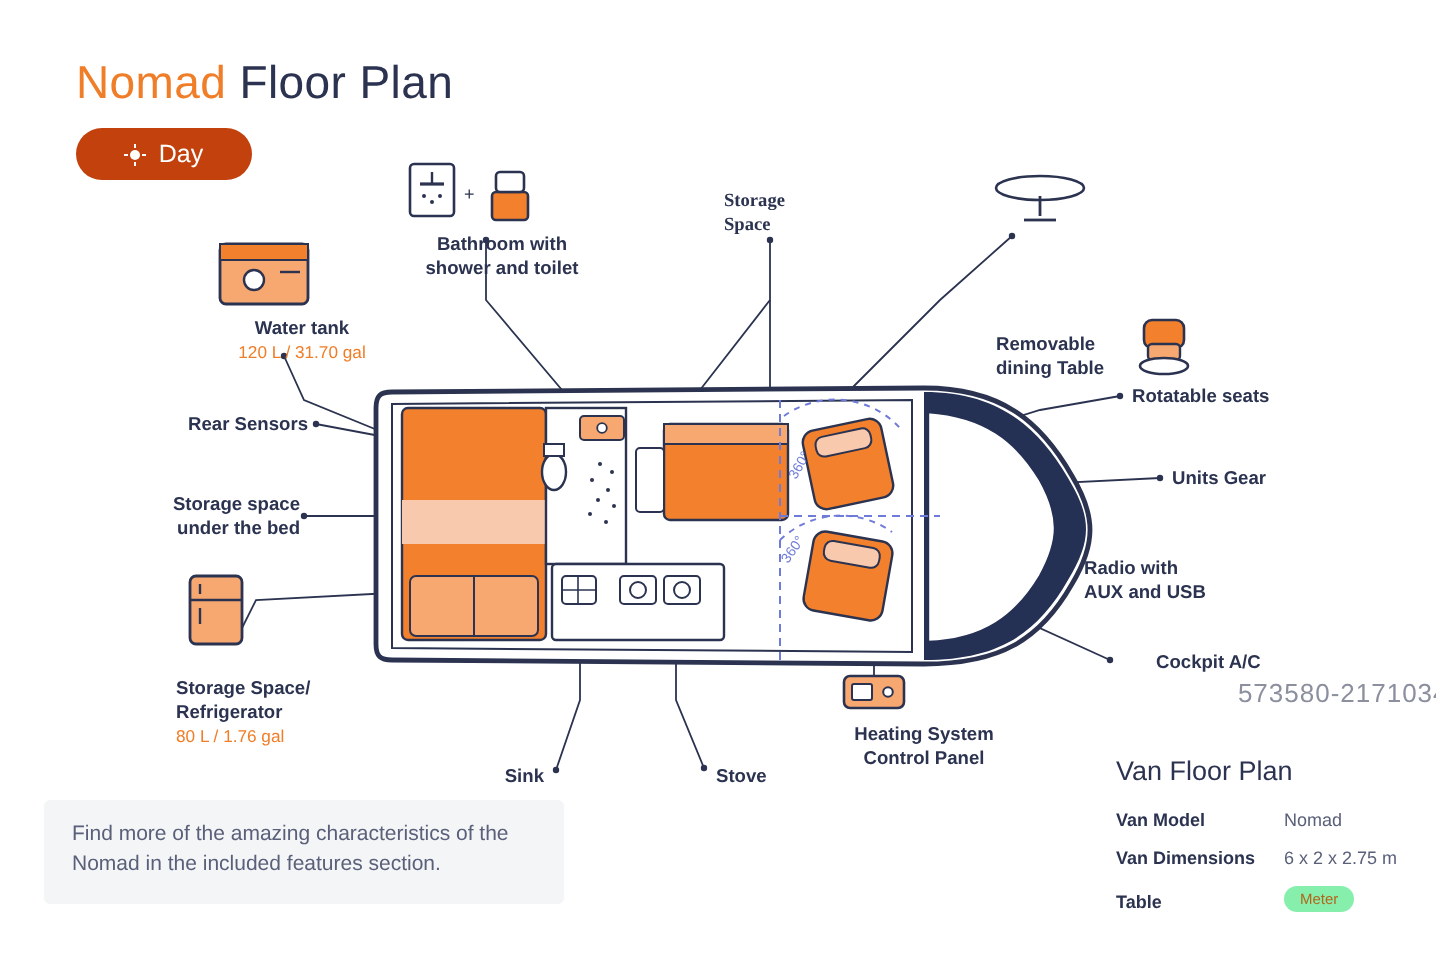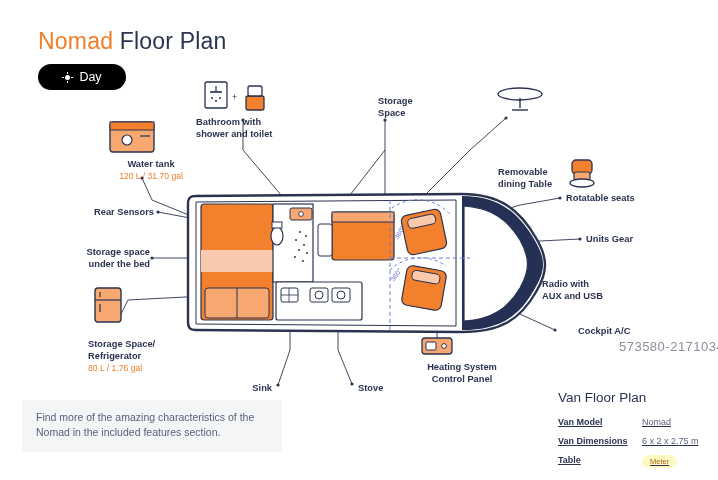--- a/index.html
+++ b/index.html
@@ -17,21 +17,21 @@
     position:absolute;left:38px;top:28px;
     font-size:23px;font-weight:400;letter-spacing:.2px;
   }
   .title .nomad{color:#f07d27;font-weight:400;}
   .title .rest{color:#2b3350;}
 
   
   .day-pill{
     position:absolute;left:38px;top:64px;
     width:88px;height:26px;border-radius:13px;
-    background:#000000;
+    background:#c2410c;
     display:flex;align-items:center;justify-content:center;gap:6px;
     color:#fff;font-size:12.5px;
   }
   .sun{
     width:11px;height:11px;position:relative;display:inline-block;
   }
   .sun:before{
     content:"";position:absolute;left:3px;top:3px;width:5px;height:5px;border-radius:50%;
     background:#fff;
   }
@@ -49,26 +49,26 @@
     position:absolute;left:22px;top:400px;width:260px;height:52px;
     background:#f4f5f7;border-radius:3px;
     padding:10px 14px;box-sizing:border-box;
     font-size:10.5px;line-height:15px;color:#5a6079;
   }
 
   
   .info{
     position:absolute;left:558px;top:378px;width:150px;
   }
-  .info h3{margin:12px 0 12px 0;font-size:13.5px;font-weight:400;color:#2b3350;}
-  .info .row{display:flex;align-items:flex-start;margin-bottom:9px;font-size:9px;text-decoration:underline;}
+  .info h3{margin:0 0 12px 0;font-size:13.5px;font-weight:400;color:#2b3350;}
+  .info .row{display:flex;align-items:flex-end;margin-bottom:9px;font-size:9px;}
   .info .k{color:#2b3350;font-weight:bold;width:84px;}
   .info .v{color:#5a6079;}
   .chip{
-    background:#fef9c3;color:#b4651c;border-radius:8px;
+    background:#86efac;color:#b4651c;border-radius:8px;
     font-size:7.5px;padding:2px 8px;display:inline-block;
   }
 
   .watermark{
     position:absolute;right:14px;bottom:8px;
     font-size:13px;color:#8b8f9e;letter-spacing:.5px;
   }
 
   
   .lbl{position:absolute;font-size:9.3px;line-height:12px;color:#2b3350;}
@@ -261,26 +261,26 @@
   </g>
 
   <g>
     <rect x="422" y="338" width="30" height="16" rx="3" fill="#f6a870" stroke="#2b3350" stroke-width="1.3"></rect>
     <rect x="426" y="342" width="10" height="8" rx="1" fill="#fff" stroke="#2b3350" stroke-width="1"></rect>
     <circle cx="444" cy="346" r="2.4" fill="#fff" stroke="#2b3350" stroke-width="1"></circle>
   </g>
 
 </svg>
 
-<div class="lbl" style="left:196px;top:116px;width:110px;">
+<div class="lbl" style="left:196px;top:116px;width:110px;text-align:center;">
   <b>Bathroom with</b><br>
   <b>shower and toilet</b>
 </div>
 
-<div class="lbl" style="left:378px;top:95px;">
+<div class="lbl" style="left:362px;top:95px;font-family:Liberation Serif, serif;">
   <b>Storage</b><br>
   <b>Space</b>
 </div>
 
 <div class="lbl" style="left:498px;top:118px;margin-top:48px;">
   <b>Removable</b><br>
   <b>dining Table</b>
 </div>
 
 <div class="lbl" style="left:106px;top:158px;width:90px;text-align:center;">

